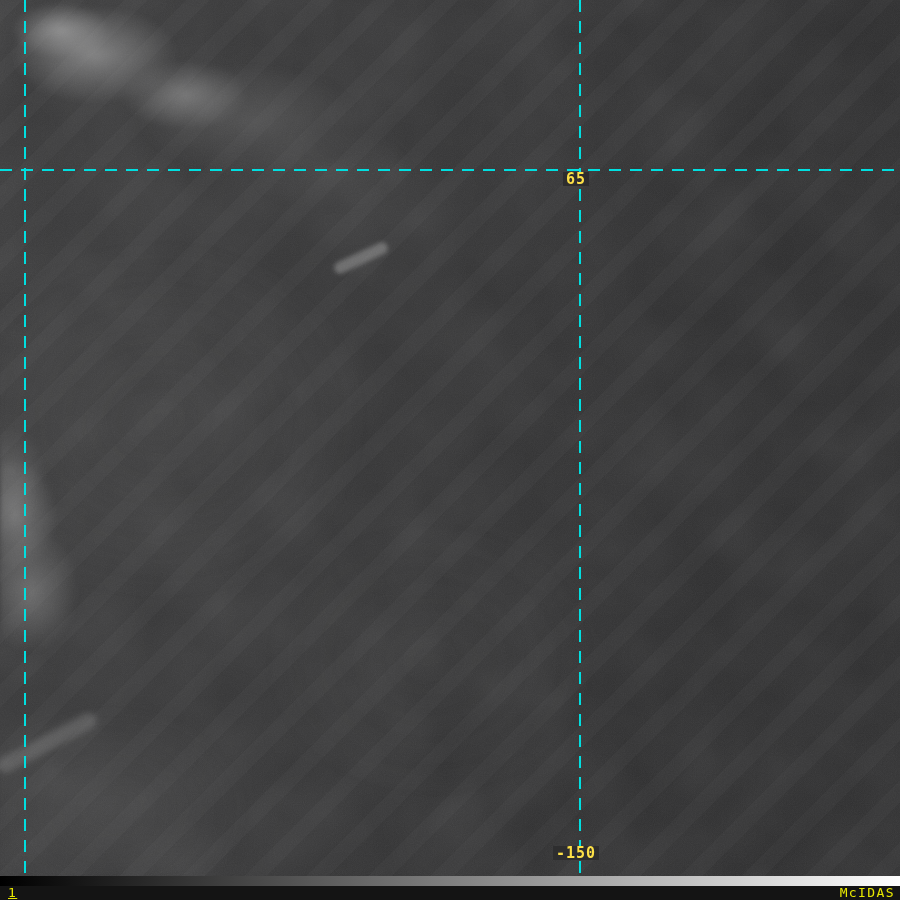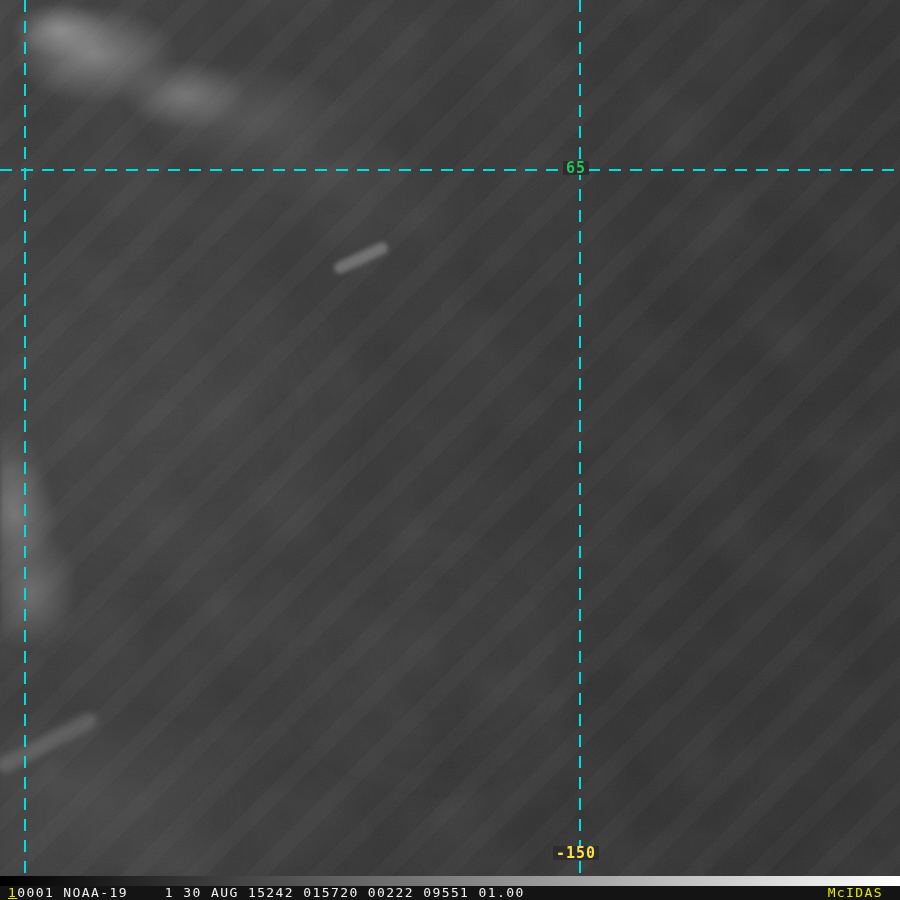--- a/index.html
+++ b/index.html
@@ -45,37 +45,37 @@
   .vline-mid{left:579px;}
   .hline{
     position:absolute;left:0;top:169px;width:900px;height:2px;
     background:repeating-linear-gradient(to right,#00dfe0 0px,#00dfe0 12px,transparent 12px,transparent 21px);
   }
   
   .geo-label{
     position:absolute;font-size:15px;font-weight:bold;line-height:14px;
     letter-spacing:1px;padding:0 3px;
   }
-  .lat-label{left:563px;top:161px;color:#22c55e;background:#2d2d2e;}
+  .lat-label{left:563px;top:172px;color:#fde047;background:#2d2d2e;}
   .lon-label{left:553px;top:846px;color:#fde047;background:#2e2e2f;}
   
   .scale-bar{
     position:absolute;left:0;top:876px;width:900px;height:10px;
     background:linear-gradient(to right,#000000,#ffffff);
   }
   
   .status-bar{
     position:absolute;left:0;top:886px;width:900px;height:14px;
     background:#141414;display:flex;align-items:center;
     font-size:13px;line-height:14px;letter-spacing:1.4px;
     white-space:pre;
   }
   .frame-num{color:#e8e800;text-decoration:underline;padding-left:8px;}
   .status-text{color:#f2f2f2;}
-  .brand{color:#e8e800;margin-left:auto;padding-right:17px;}
+  .brand{color:#e8e800;margin-left:auto;padding-right:5px;}
 </style>
 </head>
 <body>
 
 <div class="screen">
 
   <div class="image-area">
     <div class="clouds"></div>
     <div class="streak streak-1"></div>
     <div class="streak streak-2"></div>
@@ -96,17 +96,17 @@
     <div class="vline vline-mid"></div>
     <div class="hline"></div>
 
     <div class="geo-label lat-label">65</div>
     <div class="geo-label lon-label">-150</div>
   </div>
 
   <div class="scale-bar"></div>
 
   <div class="status-bar">
-    <span class="frame-num">1</span><span class="status-text">0001 NOAA-19    1 30 AUG 15242 015720 00222 09551 01.00</span>
+    <span class="frame-num">1</span>
     <span class="brand">McIDAS</span>
   </div>
 
 </div>
 
 </body></html>

